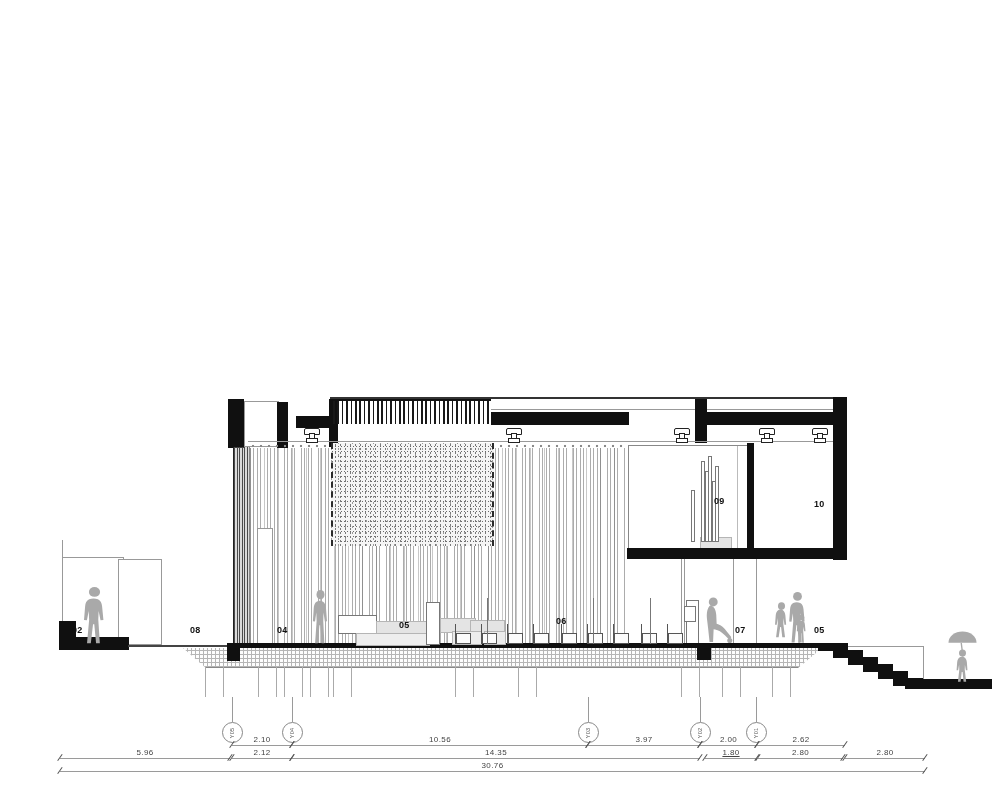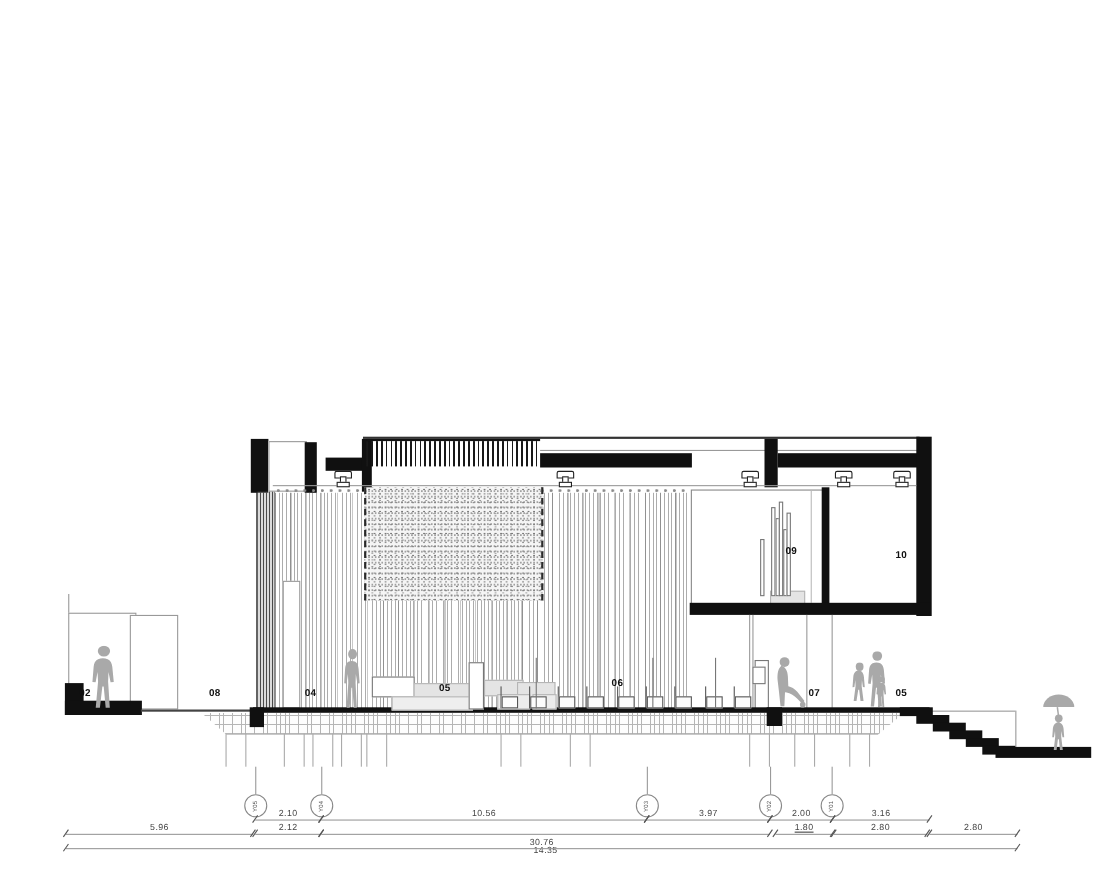--- a/index.html
+++ b/index.html
@@ -274,33 +274,33 @@
       <div class="tick" style="left: 584px; top: 744px;"></div>
       <div class="tick" style="left: 696px; top: 744px;"></div>
       <div class="dimlabel" style="left: 644px; top: 735px;">3.97</div>
       <div class="dimline" style="left: 700px; top: 745px; width: 57px;"></div>
       <div class="tick" style="left: 696px; top: 744px;"></div>
       <div class="tick" style="left: 753px; top: 744px;"></div>
       <div class="dimlabel" style="left: 728.5px; top: 735px;">2.00</div>
       <div class="dimline" style="left: 757px; top: 745px; width: 88px;"></div>
       <div class="tick" style="left: 753px; top: 744px;"></div>
       <div class="tick" style="left: 841px; top: 744px;"></div>
-      <div class="dimlabel" style="left: 801px; top: 735px;">3.16</div>
+      <div class="dimlabel" style="left: 801px; top: 735px;">2.62</div>
       <div class="dimline" style="left: 60px; top: 758px; width: 170px;"></div>
       <div class="tick" style="left: 56px; top: 757px;"></div>
       <div class="tick" style="left: 226px; top: 757px;"></div>
       <div class="dimlabel" style="left: 145px; top: 748px;">5.96</div>
       <div class="dimline" style="left: 232px; top: 758px; width: 60px;"></div>
       <div class="tick" style="left: 228px; top: 757px;"></div>
       <div class="tick" style="left: 288px; top: 757px;"></div>
       <div class="dimlabel" style="left: 262px; top: 748px;">2.12</div>
       <div class="dimline" style="left: 292px; top: 758px; width: 408px;"></div>
       <div class="tick" style="left: 288px; top: 757px;"></div>
       <div class="tick" style="left: 696px; top: 757px;"></div>
-      <div class="dimlabel" style="left: 496px; top: 768px;">14.35</div>
+      <div class="dimlabel" style="left: 496px; top: 748px;">14.35</div>
       <div class="dimline" style="left: 705px; top: 758px; width: 52px;"></div>
       <div class="tick" style="left: 701px; top: 757px;"></div>
       <div class="tick" style="left: 753px; top: 757px;"></div>
       <div class="dimlabel" style="left: 731px; top: 748px; text-decoration: underline;">1.80</div>
       <div class="dimline" style="left: 758px; top: 758px; width: 85px;"></div>
       <div class="tick" style="left: 754px; top: 757px;"></div>
       <div class="tick" style="left: 839px; top: 757px;"></div>
       <div class="dimlabel" style="left: 800.5px; top: 748px;">2.80</div>
       <div class="dimline" style="left: 845px; top: 758px; width: 80px;"></div>
       <div class="tick" style="left: 841px; top: 757px;"></div>

